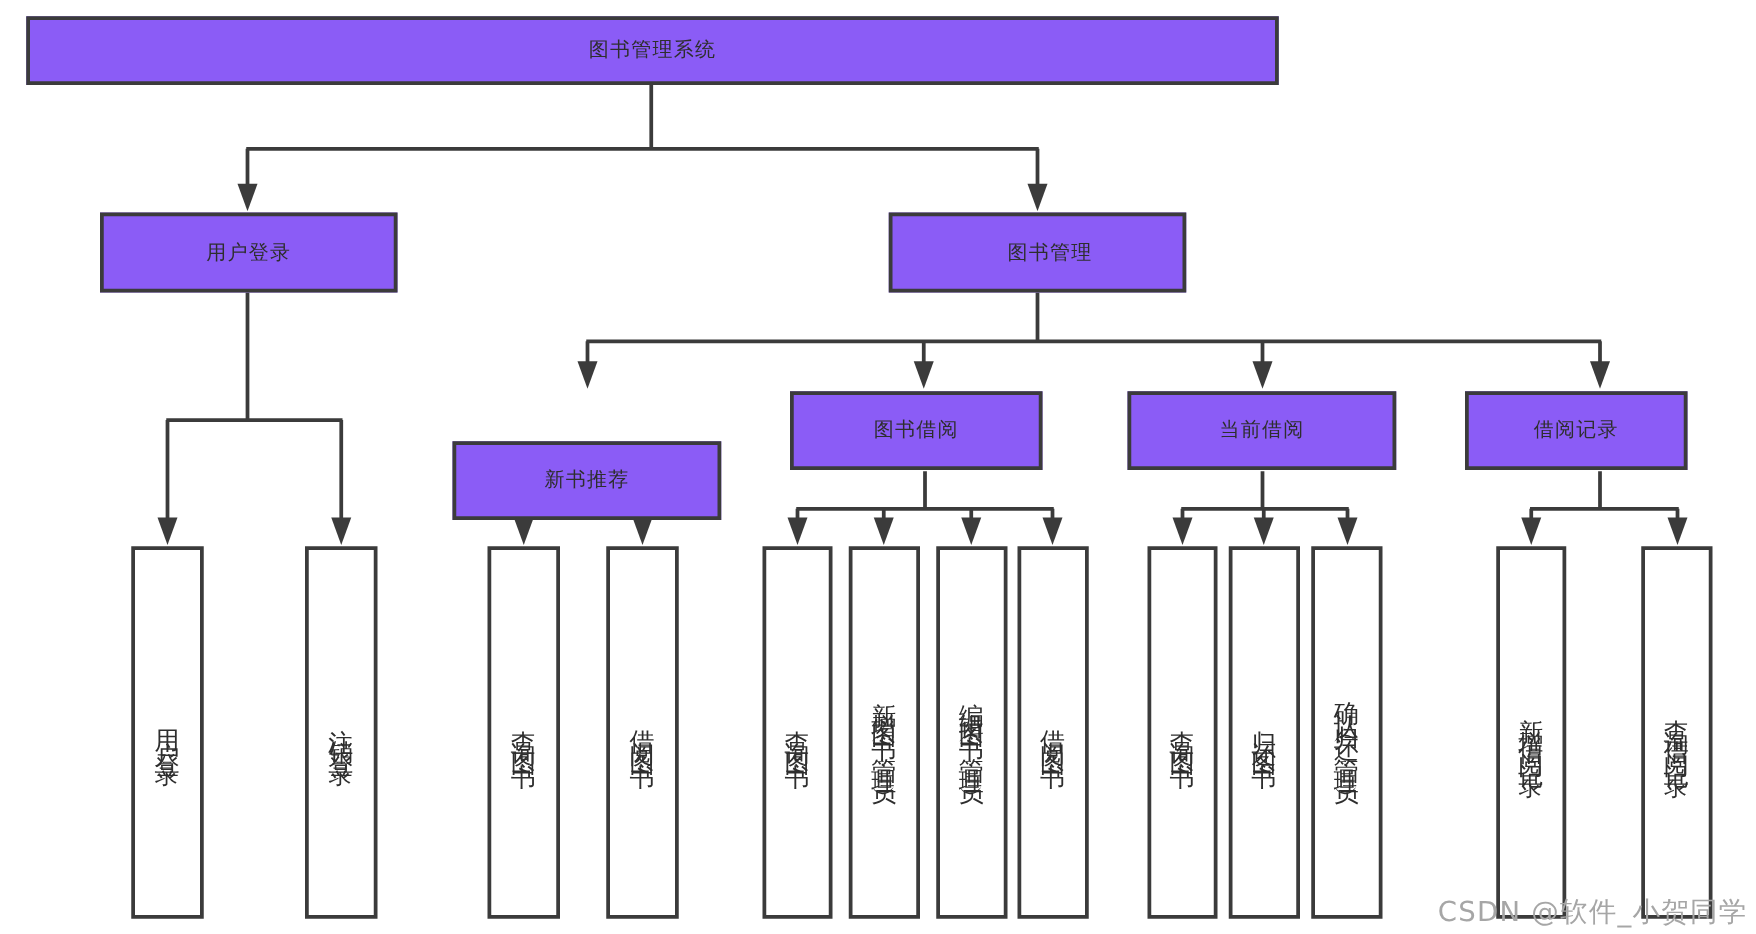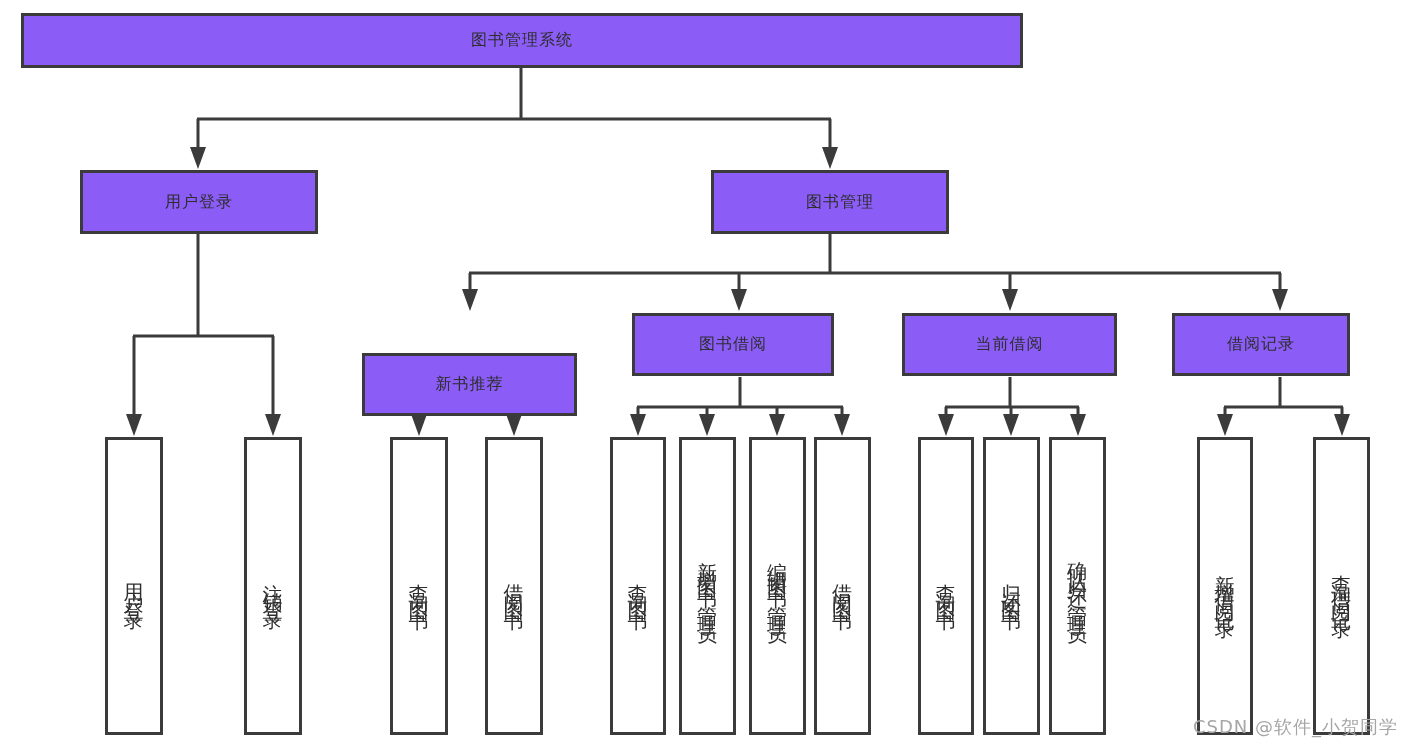--- a/index.html
+++ b/index.html
@@ -16,21 +16,21 @@
   .leaf{
     position:absolute;box-sizing:border-box;background:#ffffff;
     border:3px solid #3b3b3b;display:flex;align-items:center;justify-content:center;
     font-size:20px;z-index:2;
   }
   .leaf span{
     writing-mode:vertical-rl;text-orientation:mixed;letter-spacing:9px;line-height:1;
   }
   .watermark{
     position:absolute;right:7px;top:715px;z-index:5;
-    font-size:18px;color:#a6a6a6;letter-spacing:1px;white-space:nowrap;margin-left:28px;
+    font-size:22px;color:#a6a6a6;letter-spacing:1px;white-space:nowrap;margin-left:28px;
   }
 </style>
 </head>
 <body>
 
 <div class="canvas">
 
   <svg class="connectors" width="1405" height="747" viewBox="0 0 1405 747">
     <g stroke="#3b3b3b" stroke-width="3" fill="none">
       <path d="M521 68 V119 M197 119 H831 M198 119 V150 M830 119 V150"></path>

